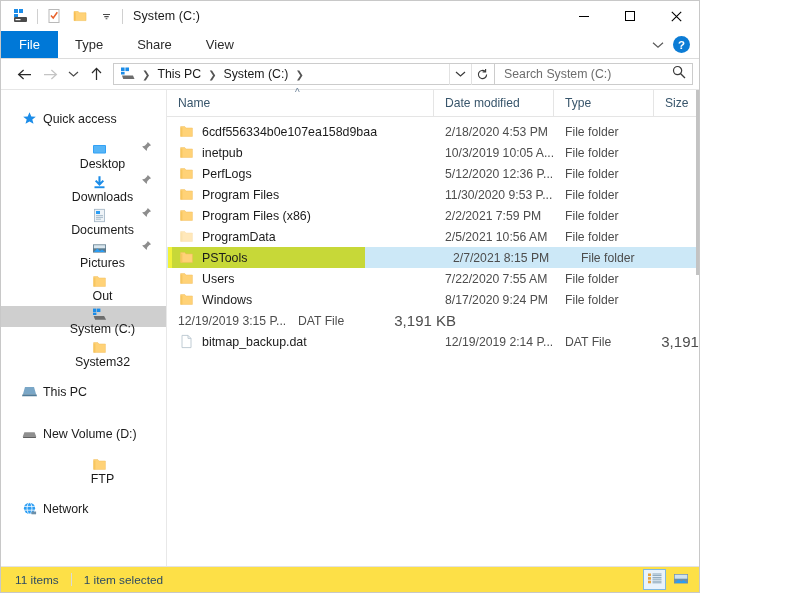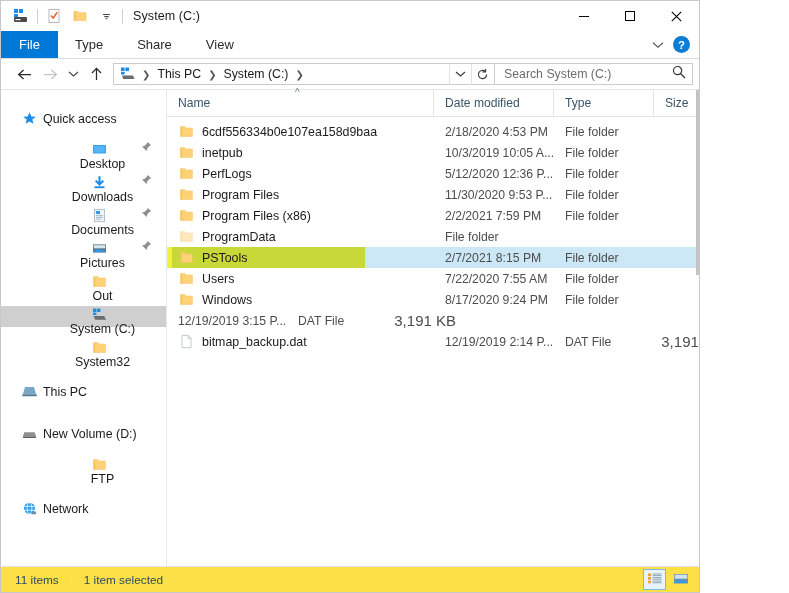--- a/index.html
+++ b/index.html
@@ -303,21 +303,21 @@
     padding-top: 4px;
   }
   .frow {
     height: 21px;
     display: flex;
     align-items: center;
     font-size: 12.4px;
     color: #1b1b1b;
     position: relative;
   }
-  .frow.selected { background: #cce8f7; }
+  .frow.selected { background: #cce8f7; gap: 8px; }
   .fcell {
     box-sizing: border-box;
     height: 21px;
     display: flex;
     align-items: center;
     overflow: hidden;
     white-space: nowrap;
   }
   .f-name {
     width: 267px; min-width: 267px;
@@ -807,20 +807,21 @@
               <div class="hl-fg">
                 <span class="ic dim">
                   <svg width="15" height="15" viewBox="0 0 15 15">
                     <path d="M1.6 2.6h4.2l1.1 1.4H13.4V12.4H1.6z" fill="#ffd277" stroke="#f0bf5e" stroke-width=".5"></path>
                     <rect x="1.6" y="3.6" width="1.8" height="8.8" fill="#f7c65e"></rect>
                   </svg>
                 </span>
                 <span>ProgramData</span>
               </div>
             </div>
+            <div class="fcell f-date">2/5/2021 10:56 AM</div>
             <div class="fcell f-type">File folder</div>
             <div class="fcell f-size"></div>
           </div>
           <div class="frow selected">
             <div class="fcell f-name">
               <div class="namehighlight"></div>
               <div class="hl-fg">
                 <span class="ic">
                   <svg width="15" height="15" viewBox="0 0 15 15">
                     <path d="M1.6 2.6h4.2l1.1 1.4H13.4V12.4H1.6z" fill="#ffd277" stroke="#f0bf5e" stroke-width=".5"></path>

